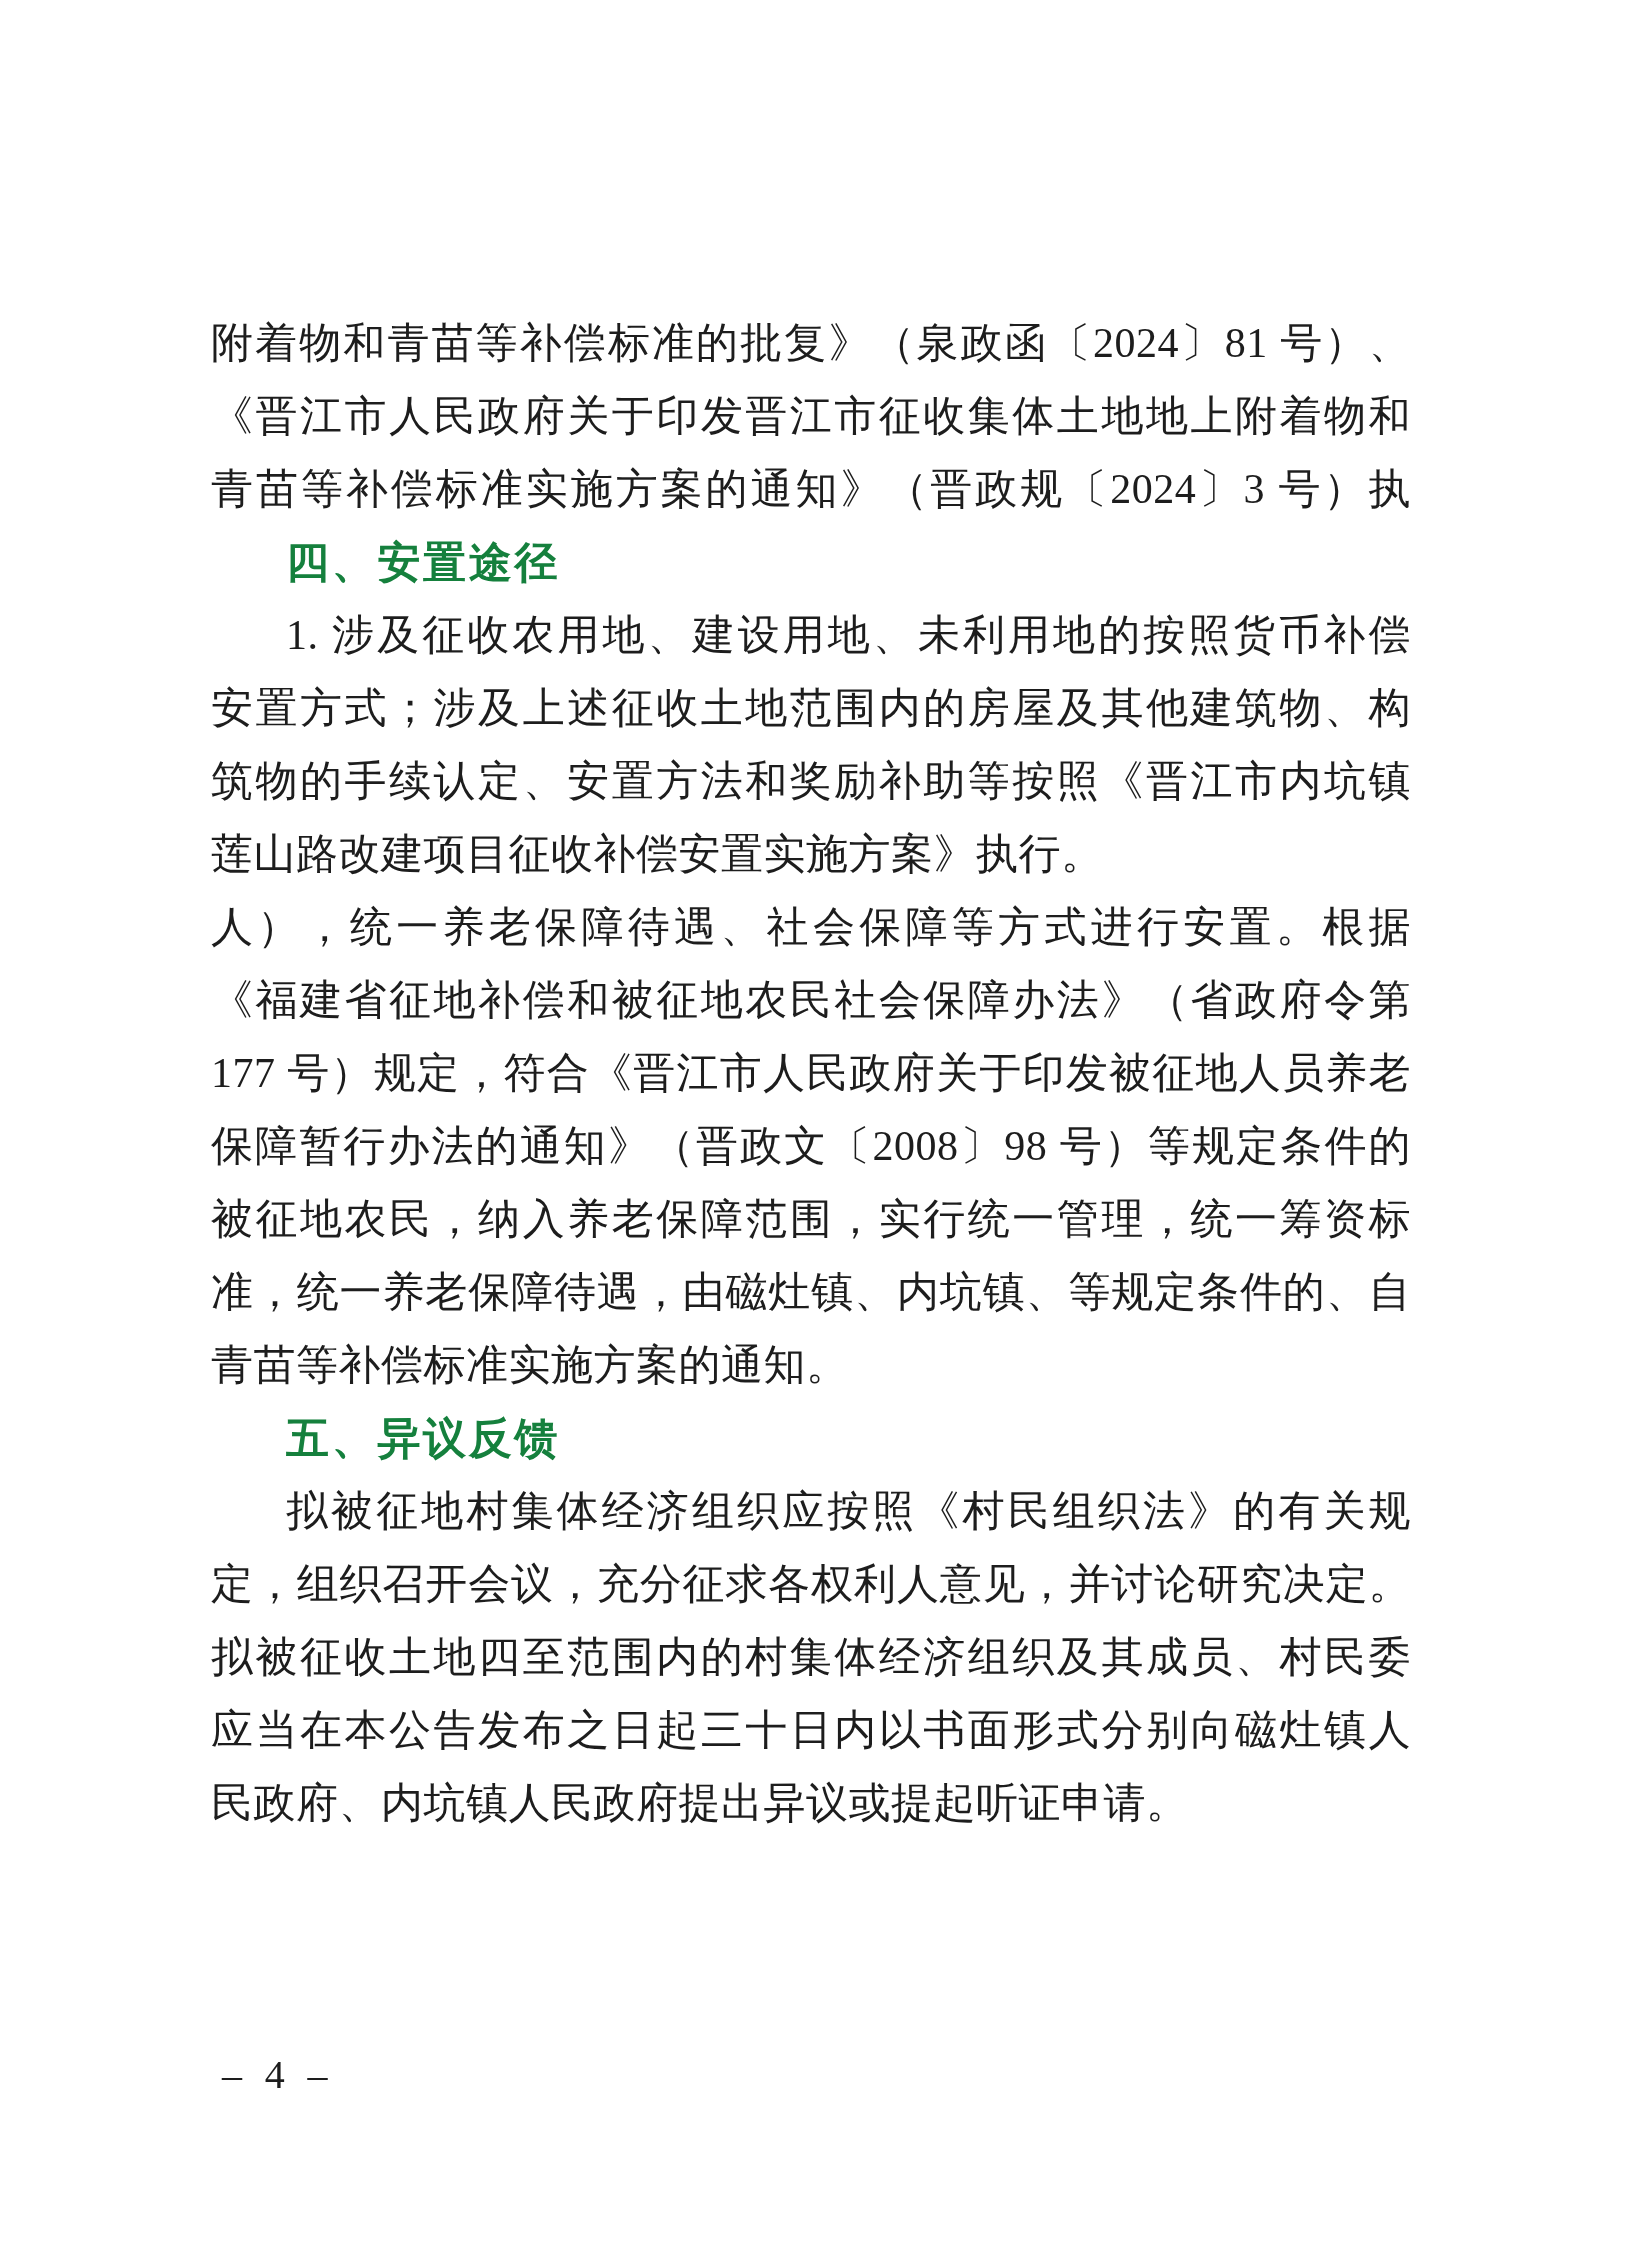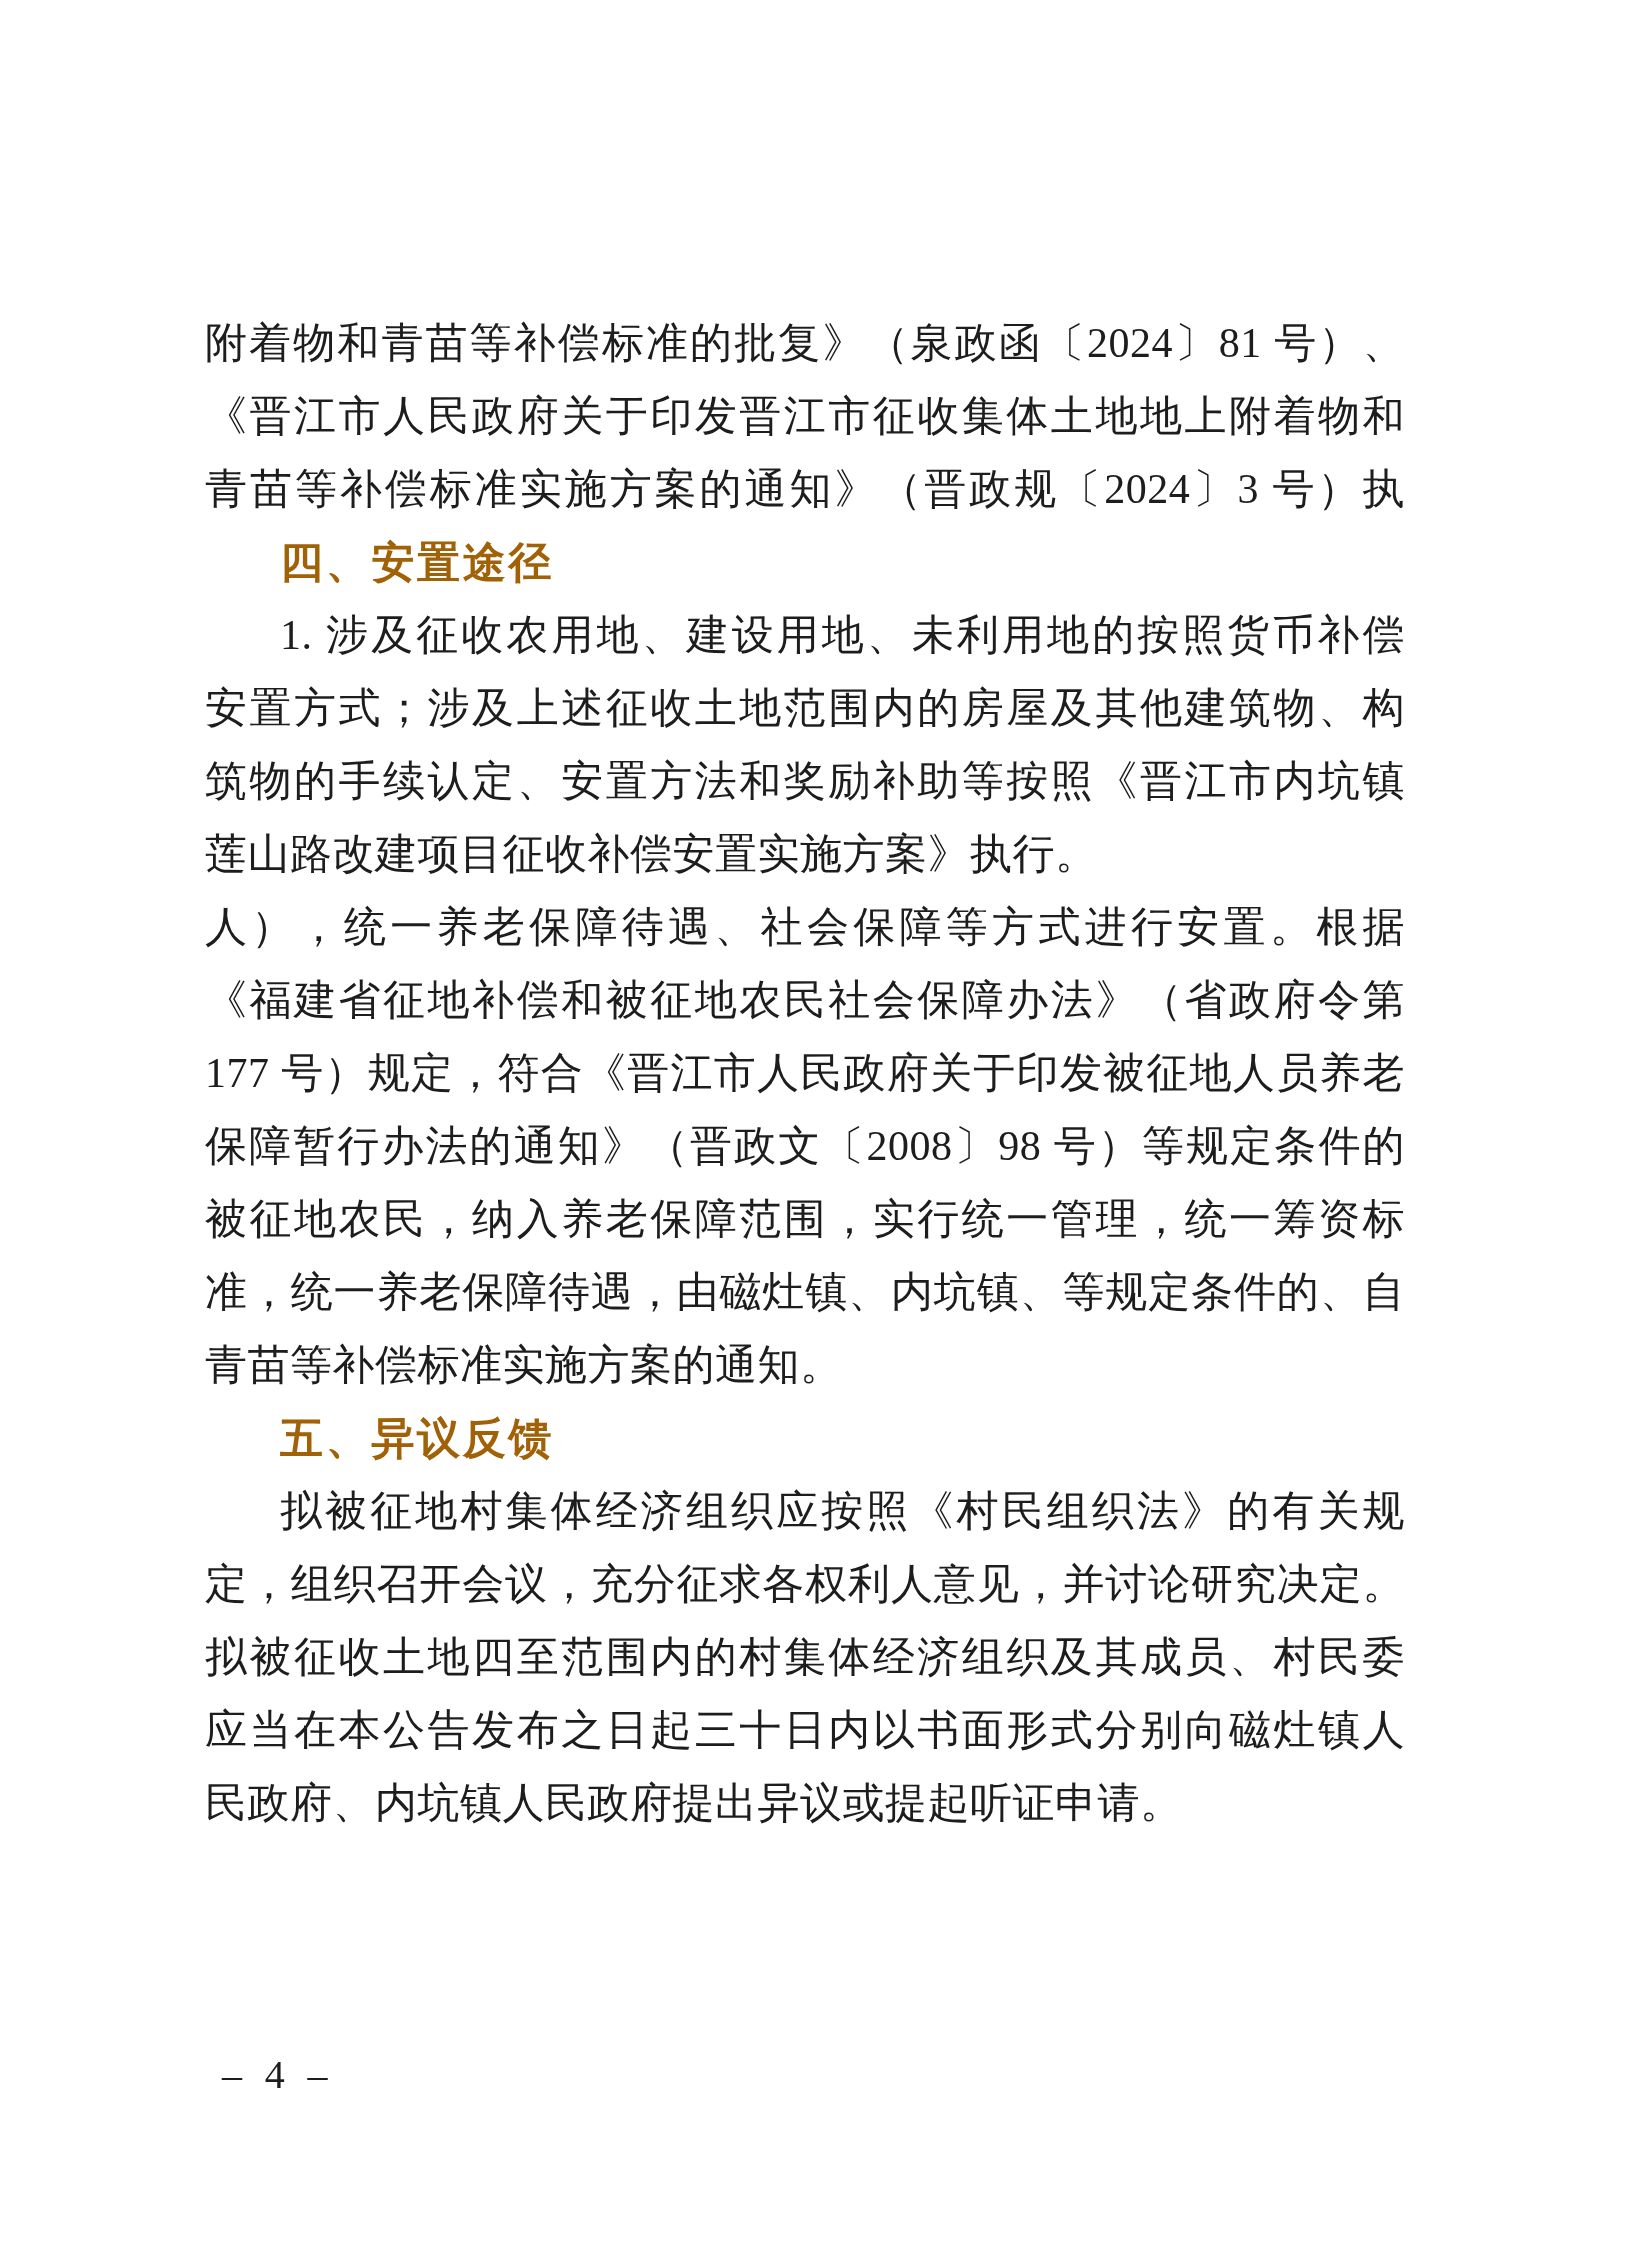--- a/index.html
+++ b/index.html
@@ -12,21 +12,21 @@
     width: 1628px;
     height: 2261px;
     margin: 0 auto;
     background: #ffffff;
     overflow: hidden;
     font-family: "Liberation Serif", "DejaVu Serif", serif;
     color: #1d1d1d;
   }
   .content {
     position: absolute;
-    left: 205px;
+    left: 211px;
     top: 307px;
     width: 1200px;
     font-size: 42px;
     line-height: 73px;
     letter-spacing: 0.5px;
   }
   .line {
     text-align: justify;
     text-align-last: justify;
     height: 73px;
@@ -39,21 +39,21 @@
   .line.ind {
     text-indent: 75px;
   }
   .line.heading {
     text-align-last: left;
     text-indent: 75px;
     font-family: "Liberation Sans", "DejaVu Sans", sans-serif;
     font-weight: bold;
     font-size: 43px;
     letter-spacing: 2.7px;
-    color: #a16207;
+    color: #15803d;
   }
   .footer {
     position: absolute;
     left: 222px;
     top: 2051px;
     font-size: 40px;
     line-height: 47px;
     word-spacing: 12.7px;
     color: #1d1d1d;
   }

